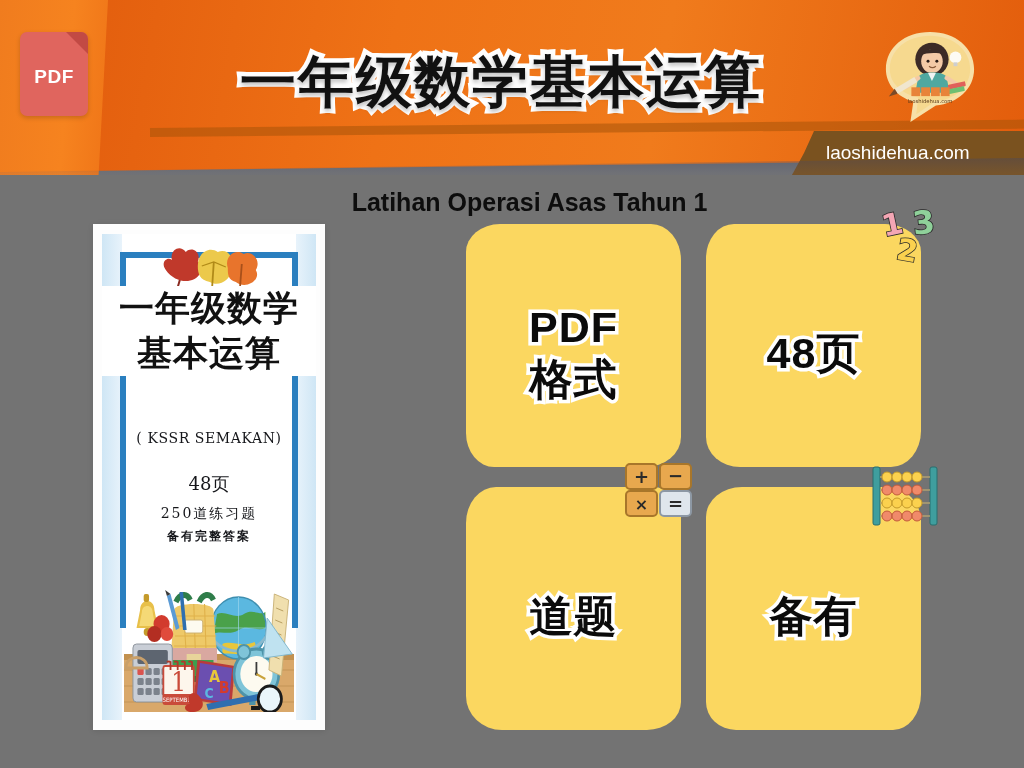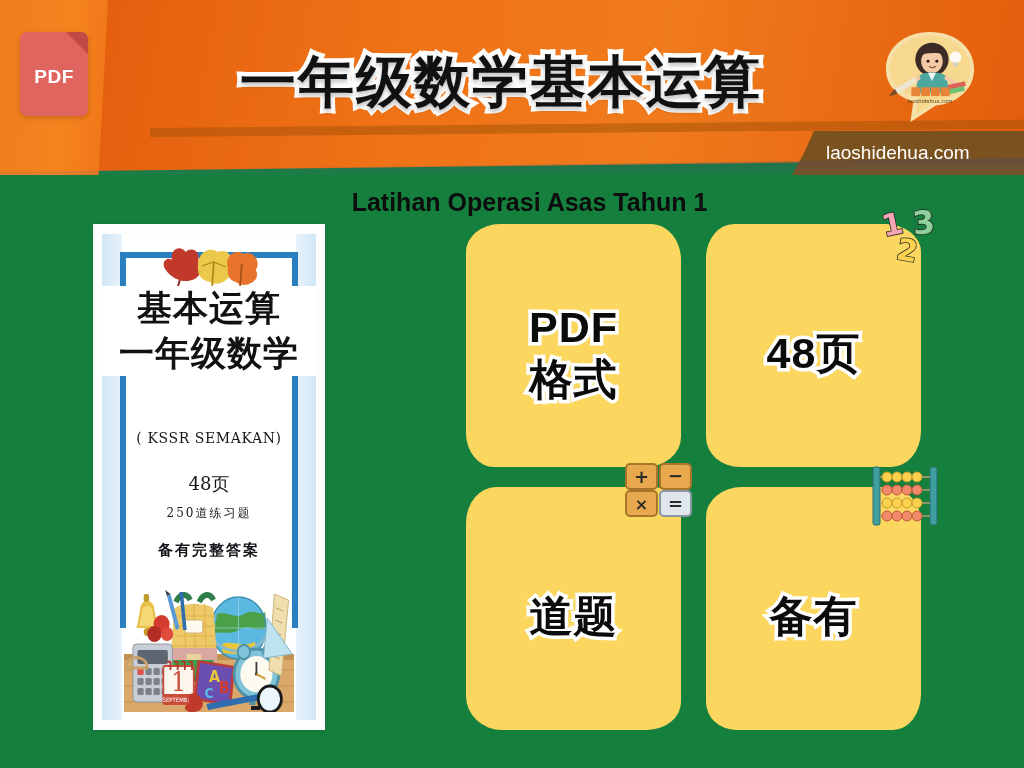--- a/index.html
+++ b/index.html
@@ -10,21 +10,21 @@
     height: 768px;
     overflow: hidden;
     background: #ffffff;
     font-family: "Liberation Sans", "DejaVu Sans", sans-serif;
   }
 
   #page {
     position: relative;
     width: 1024px;
     height: 768px;
-    background: #15803d;
+    background: #737373;
   }
 
   
   .header {
     position: absolute;
     top: 0; left: 0;
     width: 1024px;
     height: 175px;
     overflow: hidden;
   }
@@ -219,22 +219,22 @@
   }
   .cov-meta {
     position: absolute;
     left: 0; right: 0; top: 196px;
     text-align: center;
     color: #15161a;
     font-family: "DejaVu Serif", "Liberation Serif", serif;
   }
   .cov-meta .kssr { display: block; font-size: 14px; letter-spacing: .6px; margin-bottom: 26px; }
   .cov-meta .m1   { display: block; font-size: 18px; margin-bottom: 9px; }
-  .cov-meta .m2   { display: block; font-size: 12px; letter-spacing: 2px; margin-bottom: 19px; }
-  .cov-meta .m3   { display: block; font-size: 15px; letter-spacing: 2px; font-weight: bold; }
+  .cov-meta .m2   { display: block; font-size: 14px; letter-spacing: 2px; margin-bottom: 5px; }
+  .cov-meta .m3   { display: block; font-size: 12px; letter-spacing: 2px; font-weight: bold; }
 
   
   .cov-art {
     position: absolute;
     left: 22px; right: 22px; bottom: 8px;
     height: 176px;
     overflow: hidden;
   }
 
   
@@ -366,22 +366,22 @@
           <path d="M26 40 L22 54" stroke="#8a2a20" stroke-width="2"></path>
           <path d="M44 26 C44 12 56 6 64 12 C74 8 82 18 76 28 C80 38 66 48 56 42 C46 40 44 34 44 26 Z" fill="#ecc94b"></path>
           <path d="M60 22 L58 52" stroke="#b08a18" stroke-width="1.8"></path>
           <path d="M48 26 L60 22 L72 27" stroke="#b08a18" stroke-width="1.2" fill="none"></path>
           <path d="M74 28 C70 16 82 8 90 14 C98 10 108 20 102 30 C108 40 92 50 82 42 C74 40 74 34 74 28 Z" fill="#e8742c"></path>
           <path d="M88 24 L86 50" stroke="#a8501a" stroke-width="1.8"></path>
         </svg>
       </div>
 
       <div class="cov-title">
+        <span class="line">一年级数学</span>
         <span class="line">基本运算</span>
-        <span class="line">一年级数学</span>
       </div>
 
       <div class="cov-meta">
         <span class="kssr">( KSSR SEMAKAN)</span>
         <span class="m1">48页</span>
         <span class="m2">250道练习题</span>
         <span class="m3">备有完整答案</span>
       </div>
 
       <div class="cov-art">

